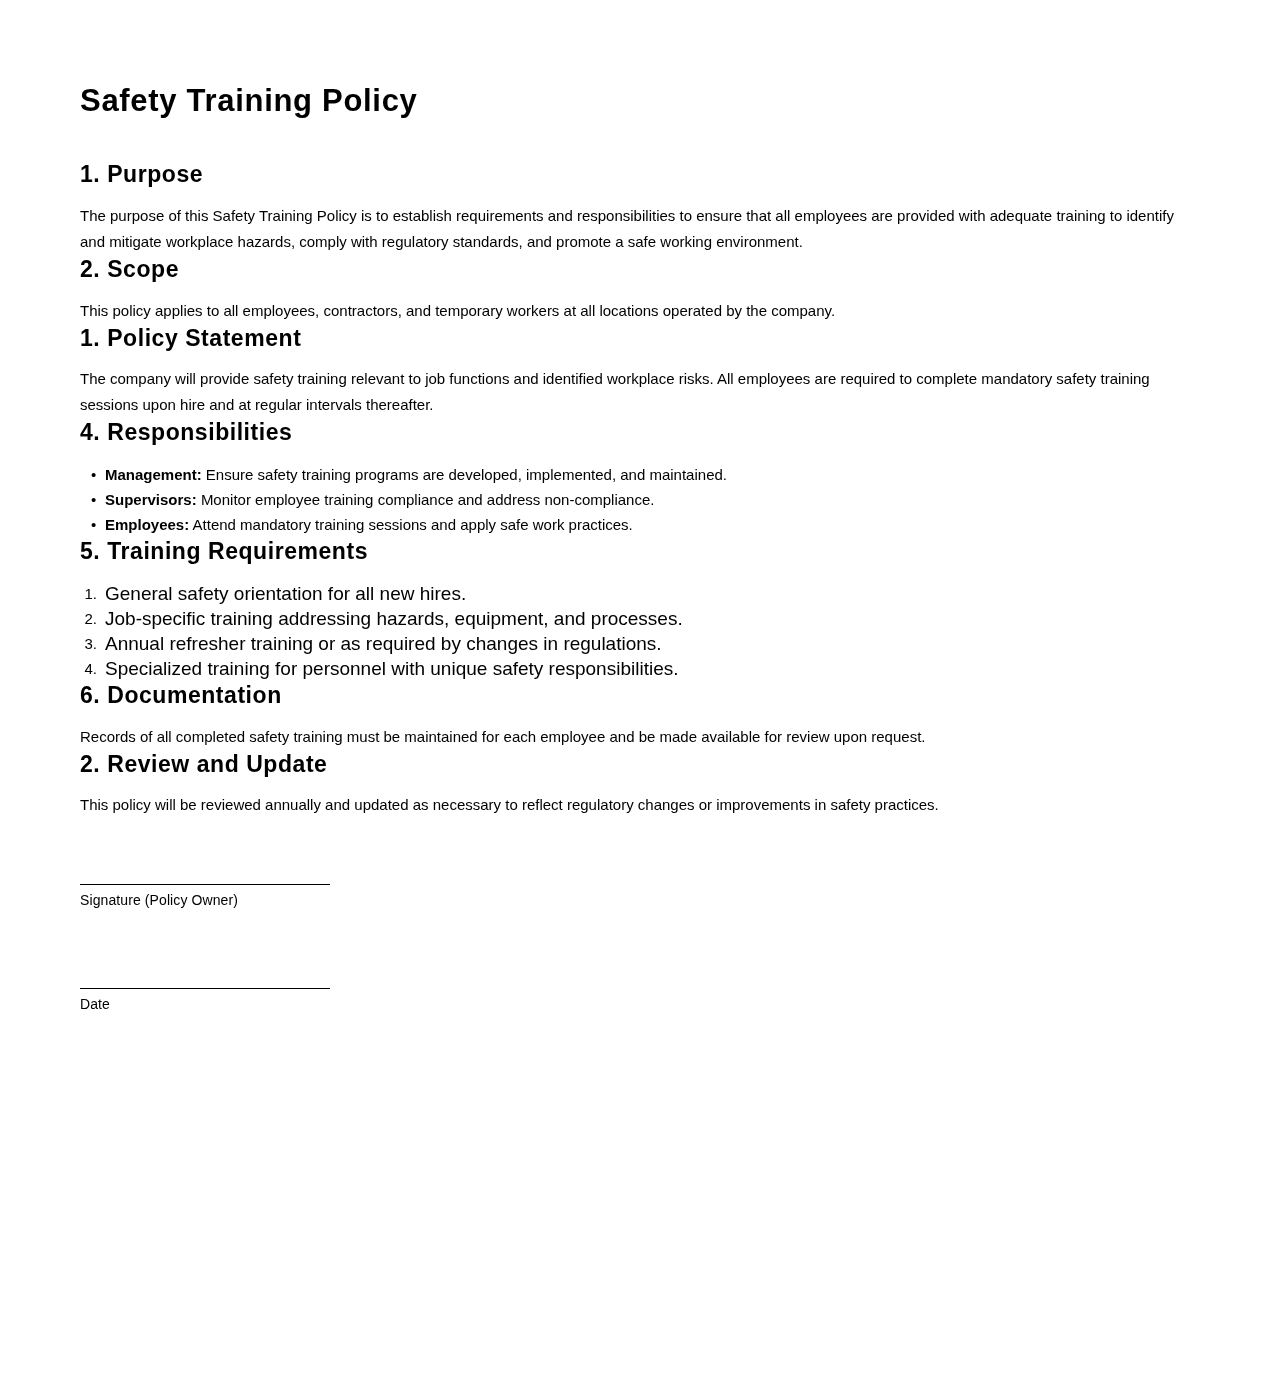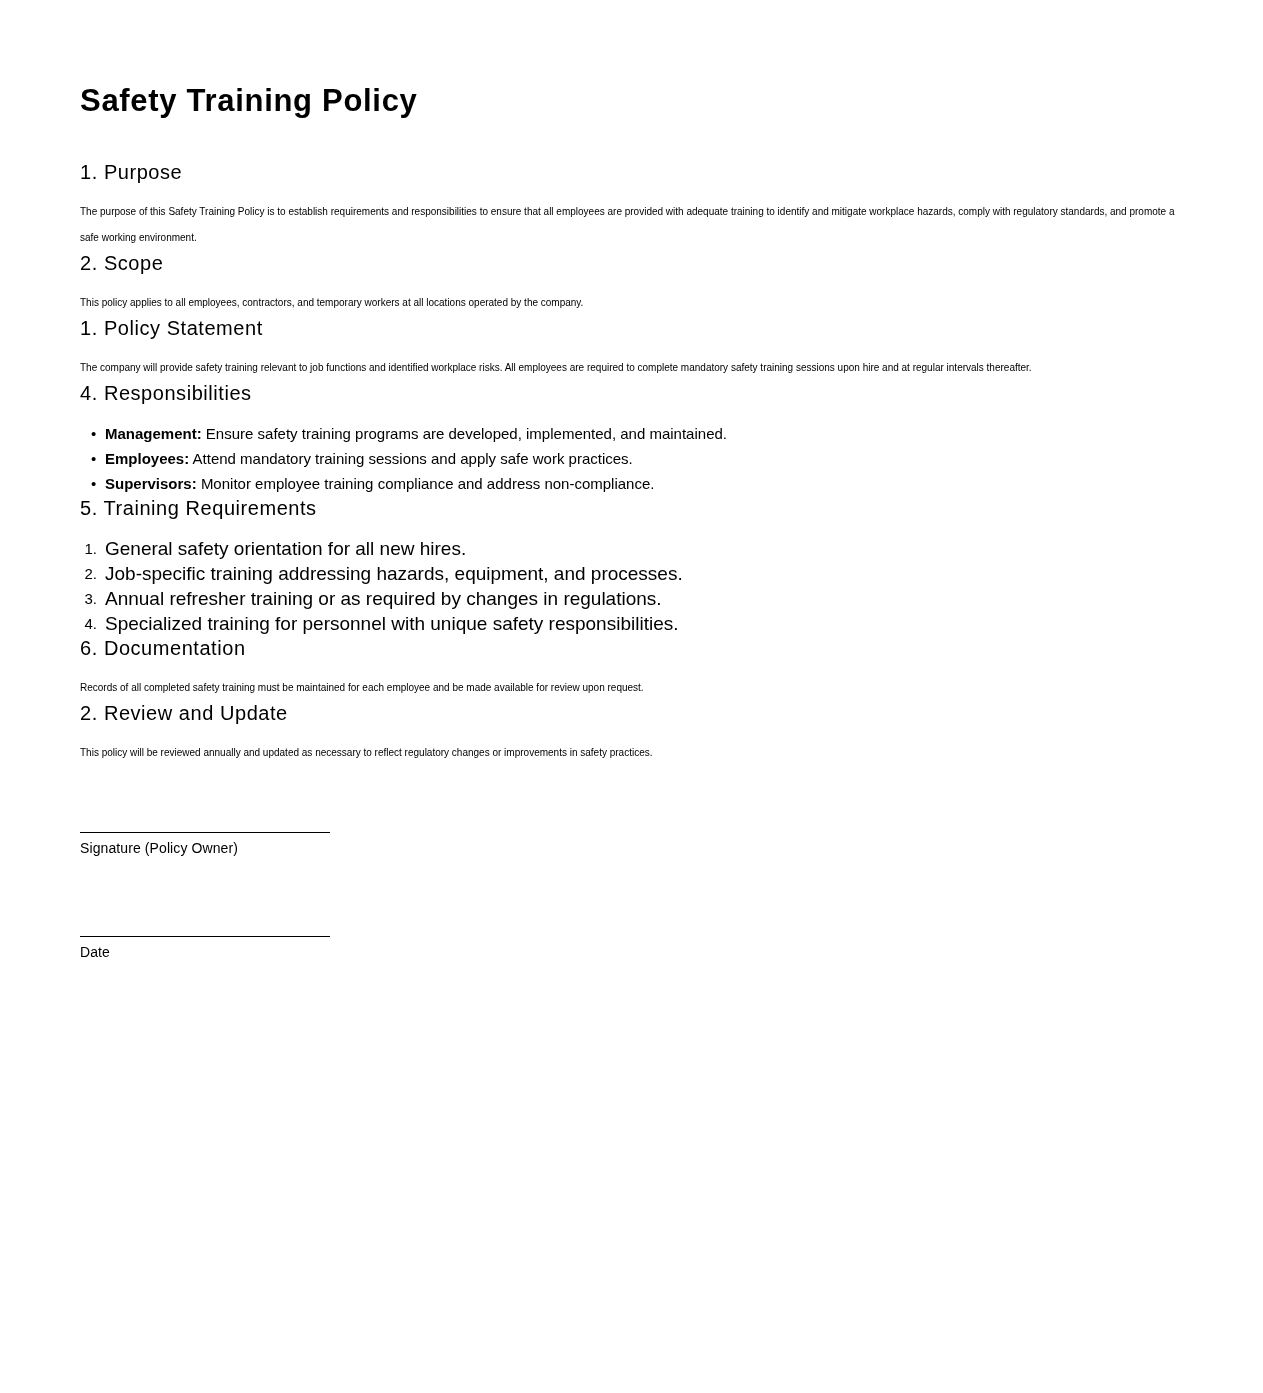--- a/index.html
+++ b/index.html
@@ -27,31 +27,31 @@
     font-weight: bold;
     letter-spacing: 0.7px;
     line-height: 1.2;
     margin: 0 0 0 0;
     padding-top: 4px;
   }
   .section {
     margin: 0;
   }
   .section-heading {
-    font-size: 20px;
-    font-weight: normal;
+    font-size: 23px;
+    font-weight: bold;
     letter-spacing: 0.55px;
     line-height: 1.25;
     margin: 0;
     padding: 0;
   }
   .h-sp-1 { margin-top: 41px; }
   .h-sp   { }
   .para {
-    font-size: 10px;
+    font-size: 15px;
     font-weight: normal;
     line-height: 26px;
     margin: 14px 0 0 0;
     max-width: 1097px;
   }
   ul.bullets {
     list-style: none;
     margin: 15px 0 0 0;
     padding: 0;
   }
@@ -135,22 +135,22 @@
 
   <div class="section">
     <h2 class="section-heading h-sp">1. Policy Statement</h2>
     <p class="para">The company will provide safety training relevant to job functions and identified workplace risks. All employees are required to complete mandatory safety training sessions upon hire and at regular intervals thereafter.</p>
   </div>
 
   <div class="section">
     <h2 class="section-heading h-sp">4. Responsibilities</h2>
     <ul class="bullets">
       <li><span class="lead">Management:</span> <span>Ensure safety training programs are developed, implemented, and maintained.</span></li>
+      <li><span class="lead">Supervisors:</span> <span>Monitor employee training compliance and address non-compliance.</span></li>
       <li><span class="lead">Employees:</span> <span>Attend mandatory training sessions and apply safe work practices.</span></li>
-      <li><span class="lead">Supervisors:</span> <span>Monitor employee training compliance and address non-compliance.</span></li>
     </ul>
   </div>
 
   <div class="section">
     <h2 class="section-heading h-sp">5. Training Requirements</h2>
     <ol class="numbers">
       <li>General safety orientation for all new hires.</li>
       <li>Job-specific training addressing hazards, equipment, and processes.</li>
       <li>Annual refresher training or as required by changes in regulations.</li>
       <li>Specialized training for personnel with unique safety responsibilities.</li>

